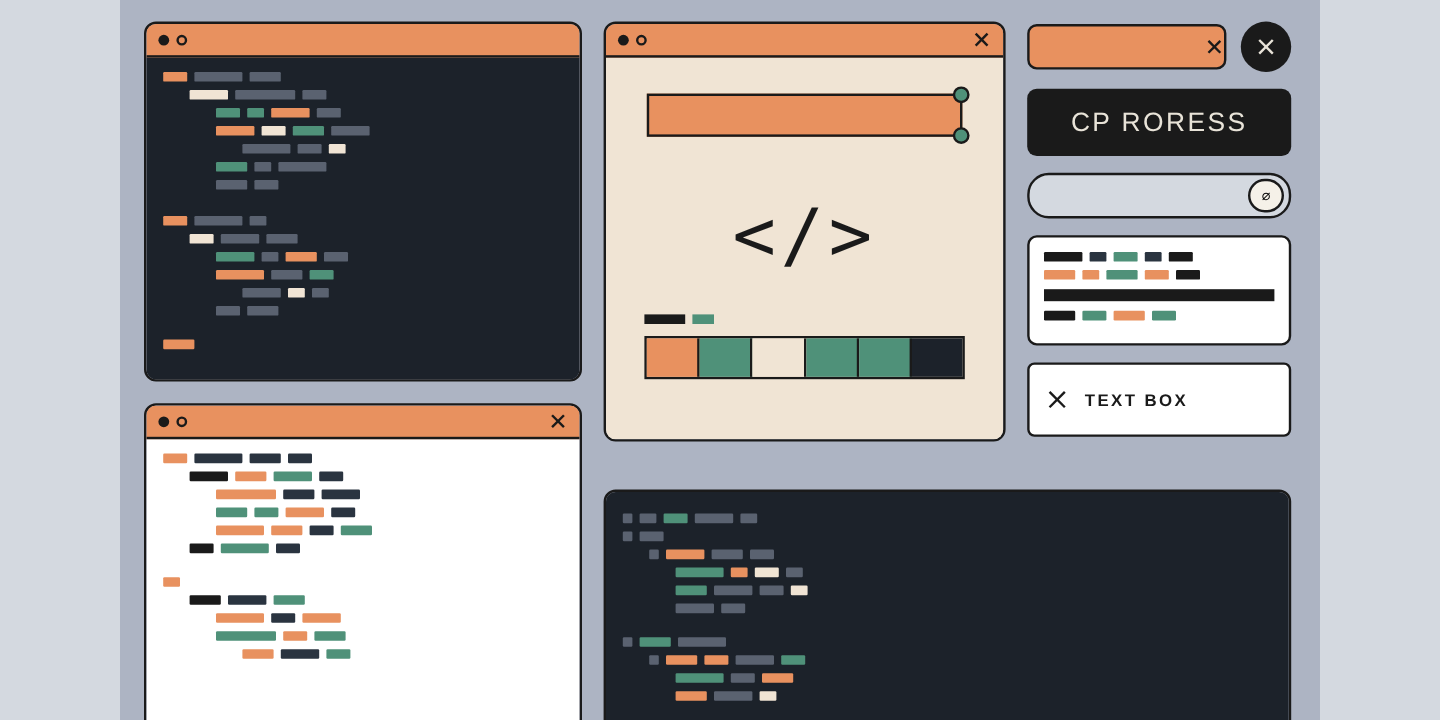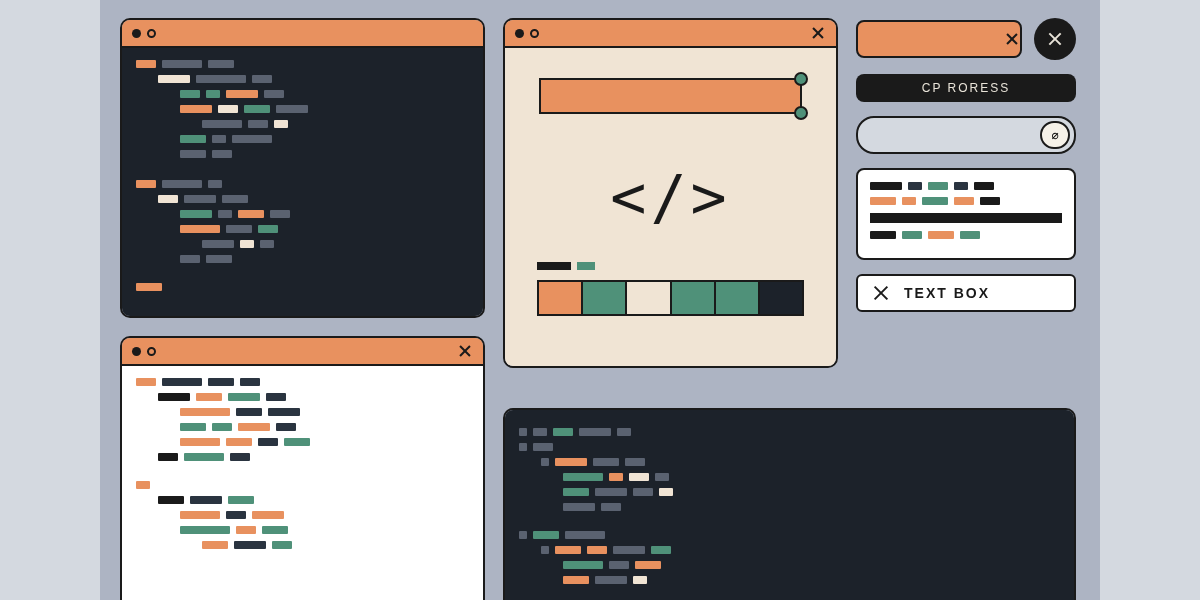--- a/index.html
+++ b/index.html
@@ -123,23 +123,23 @@
 }
 .circle-close .x{position:relative;width:16px;height:16px}
 .circle-close .x::before,.circle-close .x::after{
   content:'';position:absolute;left:50%;top:50%;width:16px;height:2px;background:#e8e3d8;
 }
 .circle-close .x::before{transform:translate(-50%,-50%) rotate(45deg)}
 .circle-close .x::after{transform:translate(-50%,-50%) rotate(-45deg)}
 
 .label-btn {
   background:#1a1a1a; color:#e8e3d8;
-  border-radius:8px; height:28px;
+  border-radius:8px; height:56px;
   display:flex;align-items:center;justify-content:center;
-  font-size:12px; letter-spacing:2px;
+  font-size:22px; letter-spacing:2px;
   cursor:pointer;
 }
 .search-pill {
   height:38px; background:#d4d9e0;
   border:2px solid #1a1a1a; border-radius:18px;
   display:flex;align-items:center;justify-content:flex-end;
   padding:0 4px;
 }
 .search-cap {
   width:30px;height:28px;border:2px solid #1a1a1a;
@@ -148,21 +148,21 @@
   font-size:12px;
 }
 .card {
   background:#fff;border:2px solid #1a1a1a;border-radius:8px;
   padding:12px 12px;
 }
 .card .bar1{height:10px;background:#1a1a1a;margin:8px 0}
 .textbox-row {
   display:flex;align-items:center;gap:14px;
   border:2px solid #1a1a1a;border-radius:6px;
-  padding:8px 14px;background:#fff;
+  padding:20px 14px;background:#fff;
 }
 .tb-x{position:relative;width:18px;height:18px;cursor:pointer}
 .tb-x::before,.tb-x::after{content:'';position:absolute;left:50%;top:50%;width:18px;height:2px;background:#1a1a1a}
 .tb-x::before{transform:translate(-50%,-50%) rotate(45deg)}
 .tb-x::after{transform:translate(-50%,-50%) rotate(-45deg)}
 .tb-label{font-size:14px;font-weight:700;letter-spacing:2px;color:#1a1a1a}
 </style>
 </head>
 <body>
 

